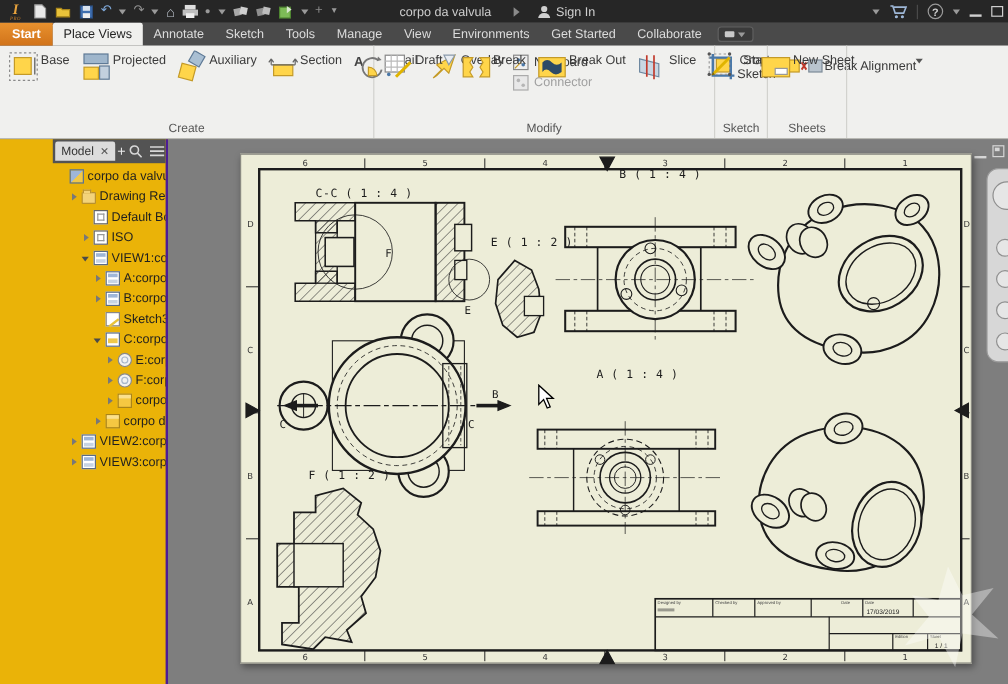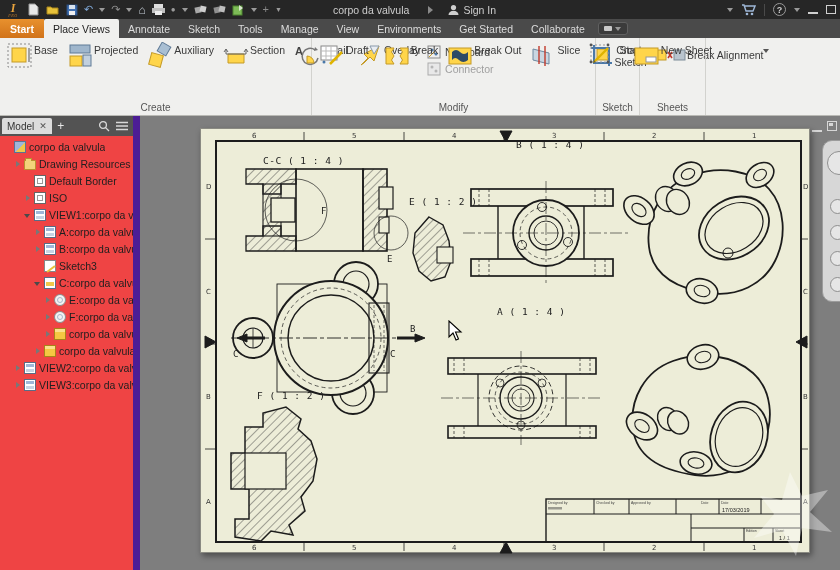--- a/index.html
+++ b/index.html
@@ -45,21 +45,21 @@
   .rbtn .cap{margin-top:2px;white-space:nowrap;}
   .smallcol{display:flex;flex-direction:column;gap:3px;padding:4px 2px;}
   .sbtn{display:flex;align-items:center;gap:4px;font-size:10.5px;color:#3A3A3A;}
   .sbtn.disabled{color:#A0A0A0;}
   .subdiv{width:1px;background:#DDDDD8;margin:3px 2px;}
   .rcaret{width:0;height:0;border-left:3px solid transparent;border-right:3px solid transparent;border-top:4px solid #555;margin-top:2px;}
   .two-line{text-align:center;}
 
   
   .main{display:flex;height:454px;}
-  .browser{width:140px;background:#ef4444;border-right:7px solid #4c1d95;display:flex;flex-direction:column;}
+  .browser{width:140px;background:#eab308;border-right:2px solid #4c1d95;display:flex;flex-direction:column;padding-left:44px;}
   .bheader{height:20px;background:#535353;display:flex;align-items:center;padding-left:2px;gap:2px;}
   .btab{height:16px;background:#DCDCDC;color:#333;font-size:10px;display:flex;align-items:center;gap:5px;padding:0 5px;border-radius:2px 2px 0 0;}
   .btab .x{color:#555;font-size:9px;line-height:1;}
   .bplus{width:14px;height:14px;color:#E8E8E8;font-size:12px;display:flex;align-items:center;justify-content:center;}
   .bh-right{margin-left:auto;display:flex;align-items:center;gap:6px;padding-right:5px;}
   .tree{flex:1;overflow:hidden;padding-top:2px;}
   .trow{display:flex;align-items:center;height:17px;padding-left:calc(3px + var(--ind)*10px);white-space:nowrap;overflow:hidden;}
   .tlabel{font-size:10.5px;color:#1f1f1f;overflow:hidden;text-overflow:clip;}
   .arr{width:10px;height:10px;position:relative;flex:none;}
   .arr.c::before{content:"";position:absolute;left:3px;top:2px;border-left:4px solid #787878;border-top:3.5px solid transparent;border-bottom:3.5px solid transparent;}

